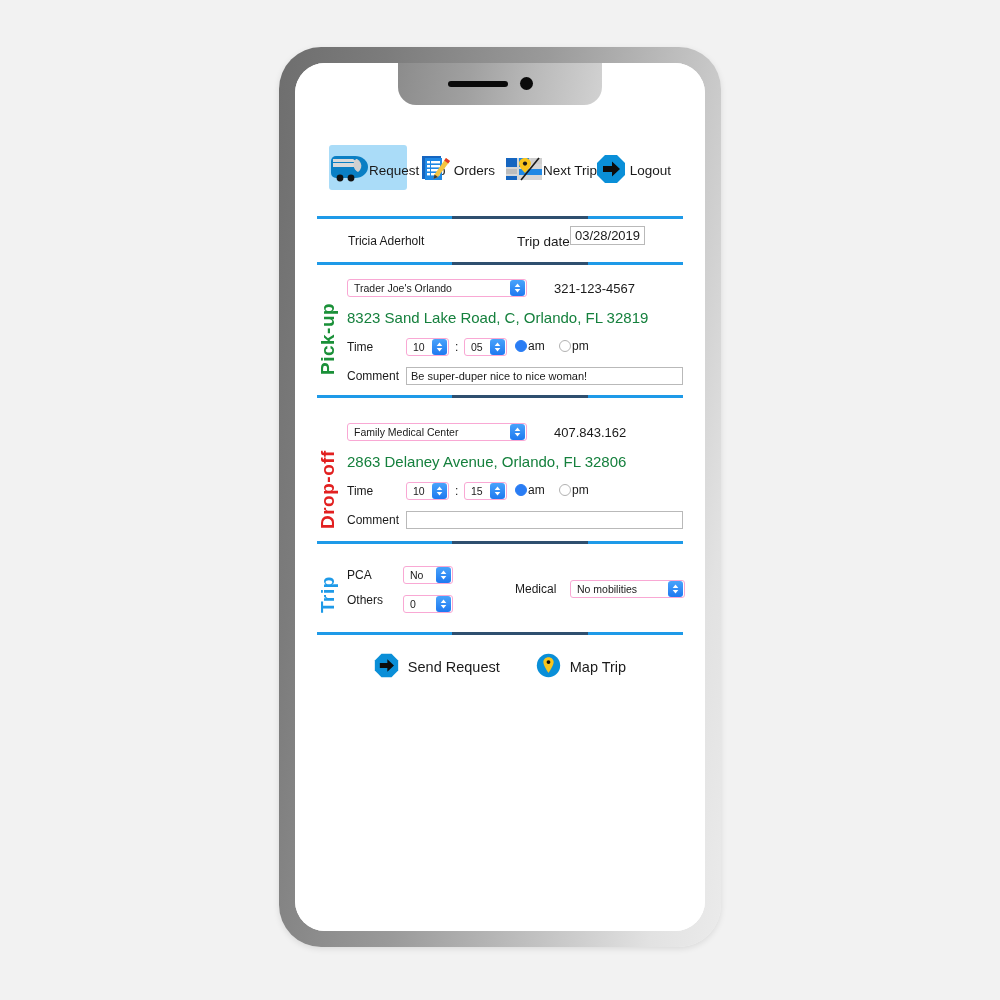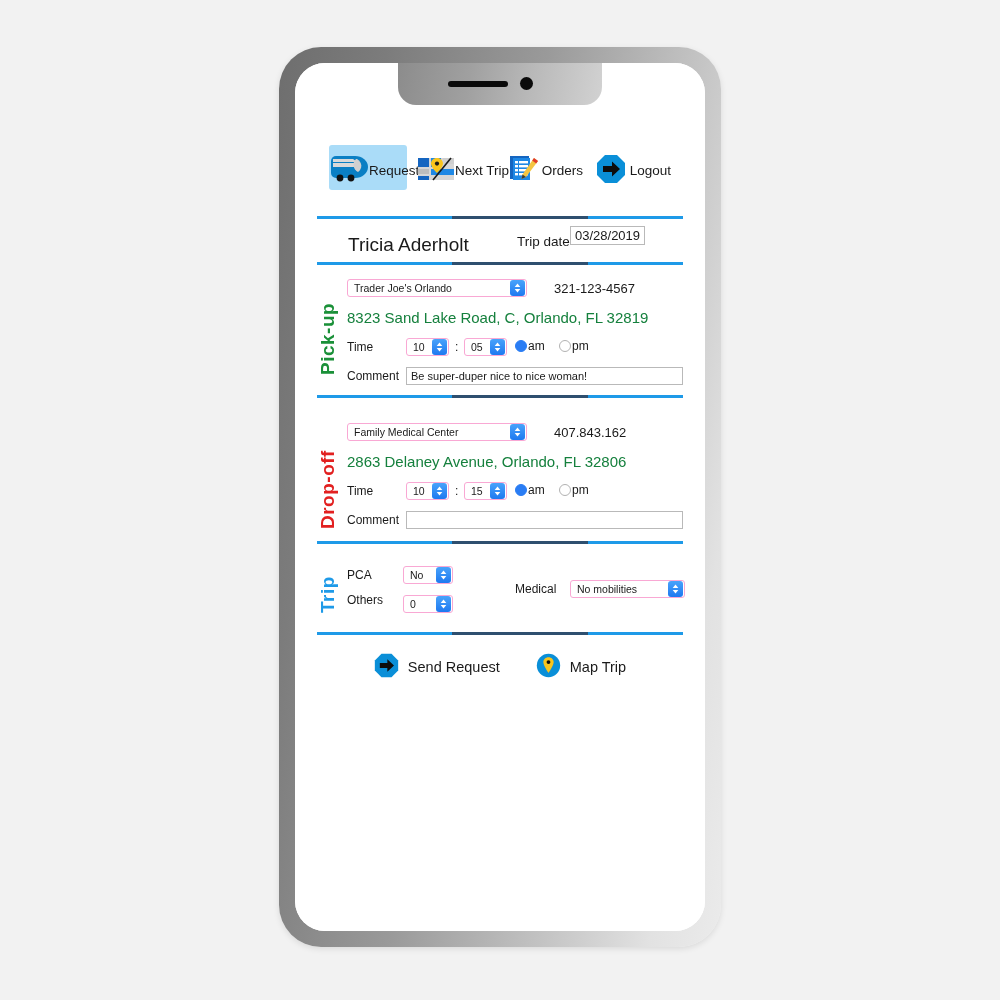--- a/index.html
+++ b/index.html
@@ -138,21 +138,21 @@
     position: absolute;
     left: 0;
     top: 161px;
     width: 410px;
     height: 38px;
   }
   #client-name {
     position: absolute;
     left: 53px;
     top: 10px;
-    font-size: 19px;
+    font-size: 12px;
     color: #1a1a1a;
   }
   #trip-date-label {
     position: absolute;
     left: 222px;
     top: 10px;
     font-size: 13.5px;
     color: #1a1a1a;
   }
   #trip-date-field {
@@ -317,39 +317,20 @@
             <svg width="40" height="30" viewBox="0 0 40 30">
               <path d="M2 7 a5 5 0 0 1 5 -5 h19 a13 11 0 0 1 0 22 h-19 a5 5 0 0 1 -5 -5 z" fill="#0a7fc4"></path>
               <path d="M4 5 h20 a10 6 0 0 1 3 3 h-23 z" fill="#d9d9d9"></path>
               <rect x="4" y="9" width="23" height="4" fill="#d9d9d9"></rect>
               <path d="M28 5 a9 8 0 0 1 1 13 a8 8 0 0 1 -2 -13 z" fill="#d0d0d0"></path>
               <circle cx="11" cy="24" r="3.4" fill="#111"></circle>
               <circle cx="22" cy="24" r="3.4" fill="#111"></circle>
             </svg>
           </span>
           <span class="nav-label">Request Trip</span>
-        </div>
-
-        <div class="nav-item">
-          <span class="nav-icon">
-            <svg width="38" height="28" viewBox="0 0 38 28">
-              <rect x="1" y="3" width="36" height="22" fill="#d6d6d6"></rect>
-              <rect x="1" y="3" width="11" height="9" fill="#1565c0"></rect>
-              <rect x="14" y="3" width="10" height="9" fill="#1e88e5"></rect>
-              <rect x="26" y="3" width="11" height="6" fill="#cfcfcf"></rect>
-              <rect x="1" y="14" width="11" height="5" fill="#bdbdbd"></rect>
-              <rect x="14" y="14" width="23" height="6" fill="#1e88e5"></rect>
-              <rect x="1" y="21" width="11" height="4" fill="#1565c0"></rect>
-              <rect x="14" y="21" width="23" height="4" fill="#d6d6d6"></rect>
-              <path d="M34 3 L16 25" stroke="#1a1a1a" stroke-width="1.6" fill="none"></path>
-              <path d="M20 3 c3.6 0 6 2.6 6 5.6 c0 4 -6 9.4 -6 9.4 s-6 -5.4 -6 -9.4 c0 -3 2.4 -5.6 6 -5.6 z" fill="#f9c51d"></path>
-              <circle cx="20" cy="8.6" r="2.1" fill="#1a1a1a"></circle>
-            </svg>
-          </span>
-          <span class="nav-label">Next Trip</span>
         </div>
 
         <div class="nav-item">
           <span class="nav-icon">
             <svg width="32" height="30" viewBox="0 0 32 30">
               <rect x="3" y="2" width="19" height="23" fill="#1565c0"></rect>
               <rect x="6" y="4" width="17" height="22" fill="#1e88e5"></rect>
               <rect x="8" y="7" width="3" height="2.4" fill="#fff"></rect>
               <rect x="12" y="7" width="9" height="2.4" fill="#fff"></rect>
               <rect x="8" y="11" width="3" height="2.4" fill="#fff"></rect>
@@ -361,20 +342,39 @@
               <path d="M27 4 l4 3 l-12 16 l-4.5 2 l1 -4.6 z" fill="#f4c542"></path>
               <path d="M27 4 l4 3 l-1.8 2.4 l-4 -3 z" fill="#e0392b"></path>
               <path d="M15.5 20.4 l-1 4.6 l4.5 -2 z" fill="#3a3a3a"></path>
             </svg>
           </span>
           <span class="nav-label">Orders</span>
         </div>
 
         <div class="nav-item">
           <span class="nav-icon">
+            <svg width="38" height="28" viewBox="0 0 38 28">
+              <rect x="1" y="3" width="36" height="22" fill="#d6d6d6"></rect>
+              <rect x="1" y="3" width="11" height="9" fill="#1565c0"></rect>
+              <rect x="14" y="3" width="10" height="9" fill="#1e88e5"></rect>
+              <rect x="26" y="3" width="11" height="6" fill="#cfcfcf"></rect>
+              <rect x="1" y="14" width="11" height="5" fill="#bdbdbd"></rect>
+              <rect x="14" y="14" width="23" height="6" fill="#1e88e5"></rect>
+              <rect x="1" y="21" width="11" height="4" fill="#1565c0"></rect>
+              <rect x="14" y="21" width="23" height="4" fill="#d6d6d6"></rect>
+              <path d="M34 3 L16 25" stroke="#1a1a1a" stroke-width="1.6" fill="none"></path>
+              <path d="M20 3 c3.6 0 6 2.6 6 5.6 c0 4 -6 9.4 -6 9.4 s-6 -5.4 -6 -9.4 c0 -3 2.4 -5.6 6 -5.6 z" fill="#f9c51d"></path>
+              <circle cx="20" cy="8.6" r="2.1" fill="#1a1a1a"></circle>
+            </svg>
+          </span>
+          <span class="nav-label">Next Trip</span>
+        </div>
+
+        <div class="nav-item">
+          <span class="nav-icon">
             <svg width="30" height="30" viewBox="0 0 30 30">
               <polygon points="9,1 21,1 29,9 29,21 21,29 9,29 1,21 1,9" fill="#0a8fd8"></polygon>
               <path d="M7 12 h9 v-4.5 l8 7.5 l-8 7.5 v-4.5 h-9 z" fill="#0d0d0d"></path>
             </svg>
           </span>
           <span class="nav-label">Logout</span>
         </div>
       </div>
 
       <div class="divider" style="top:153px;"></div>

